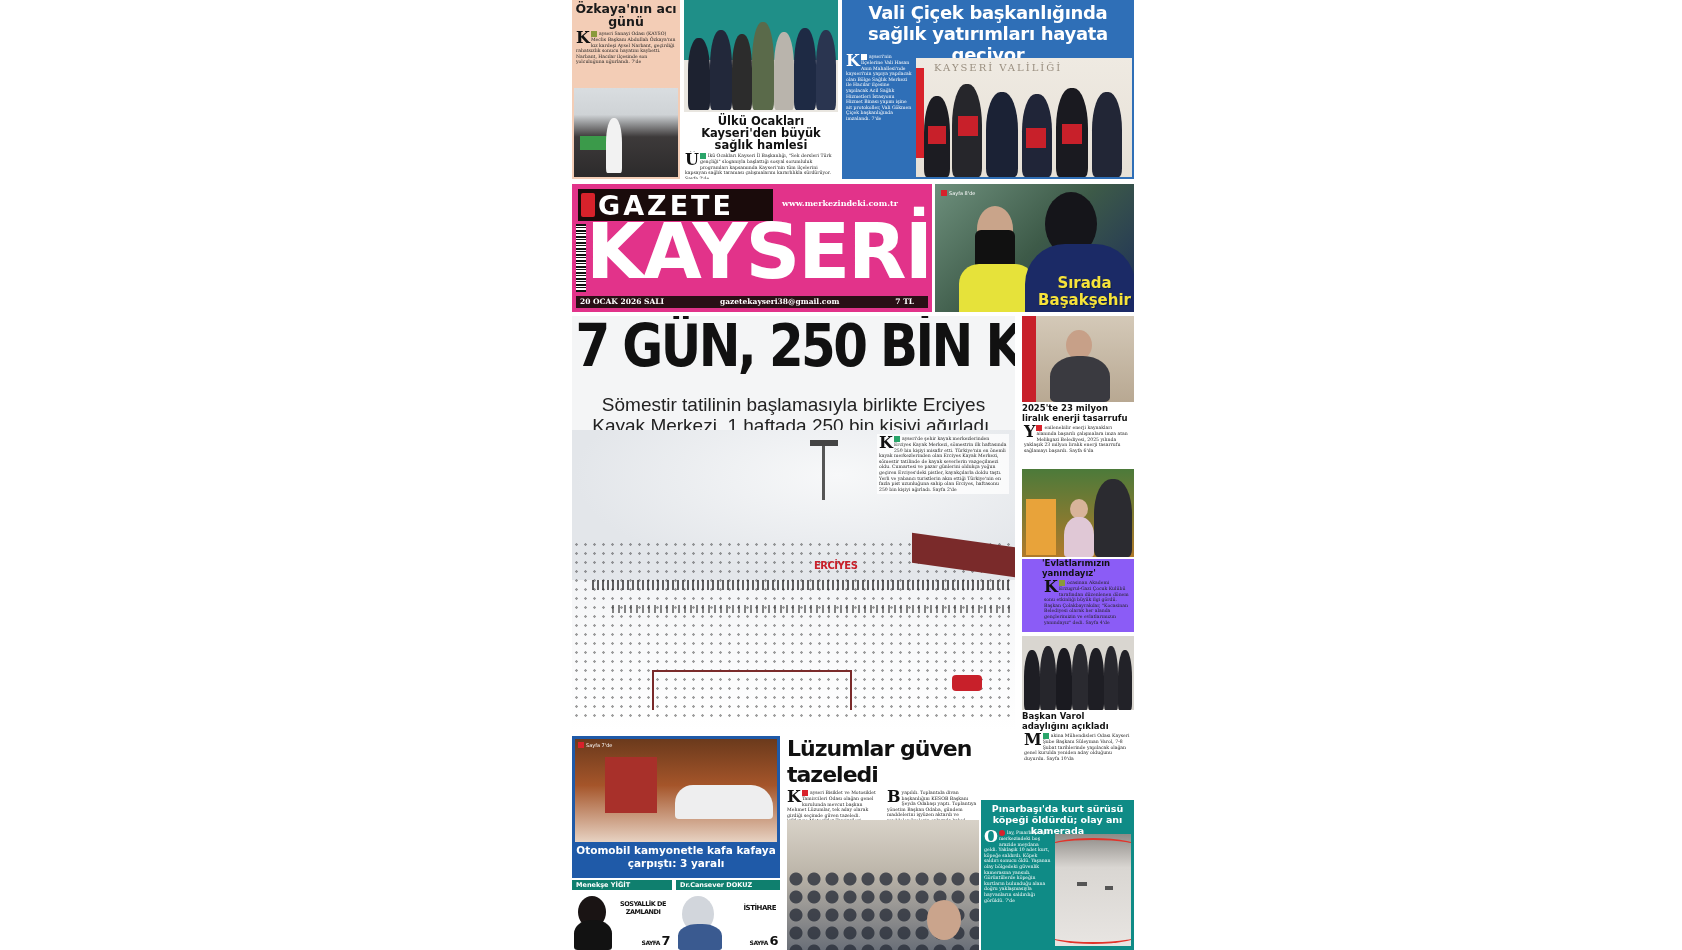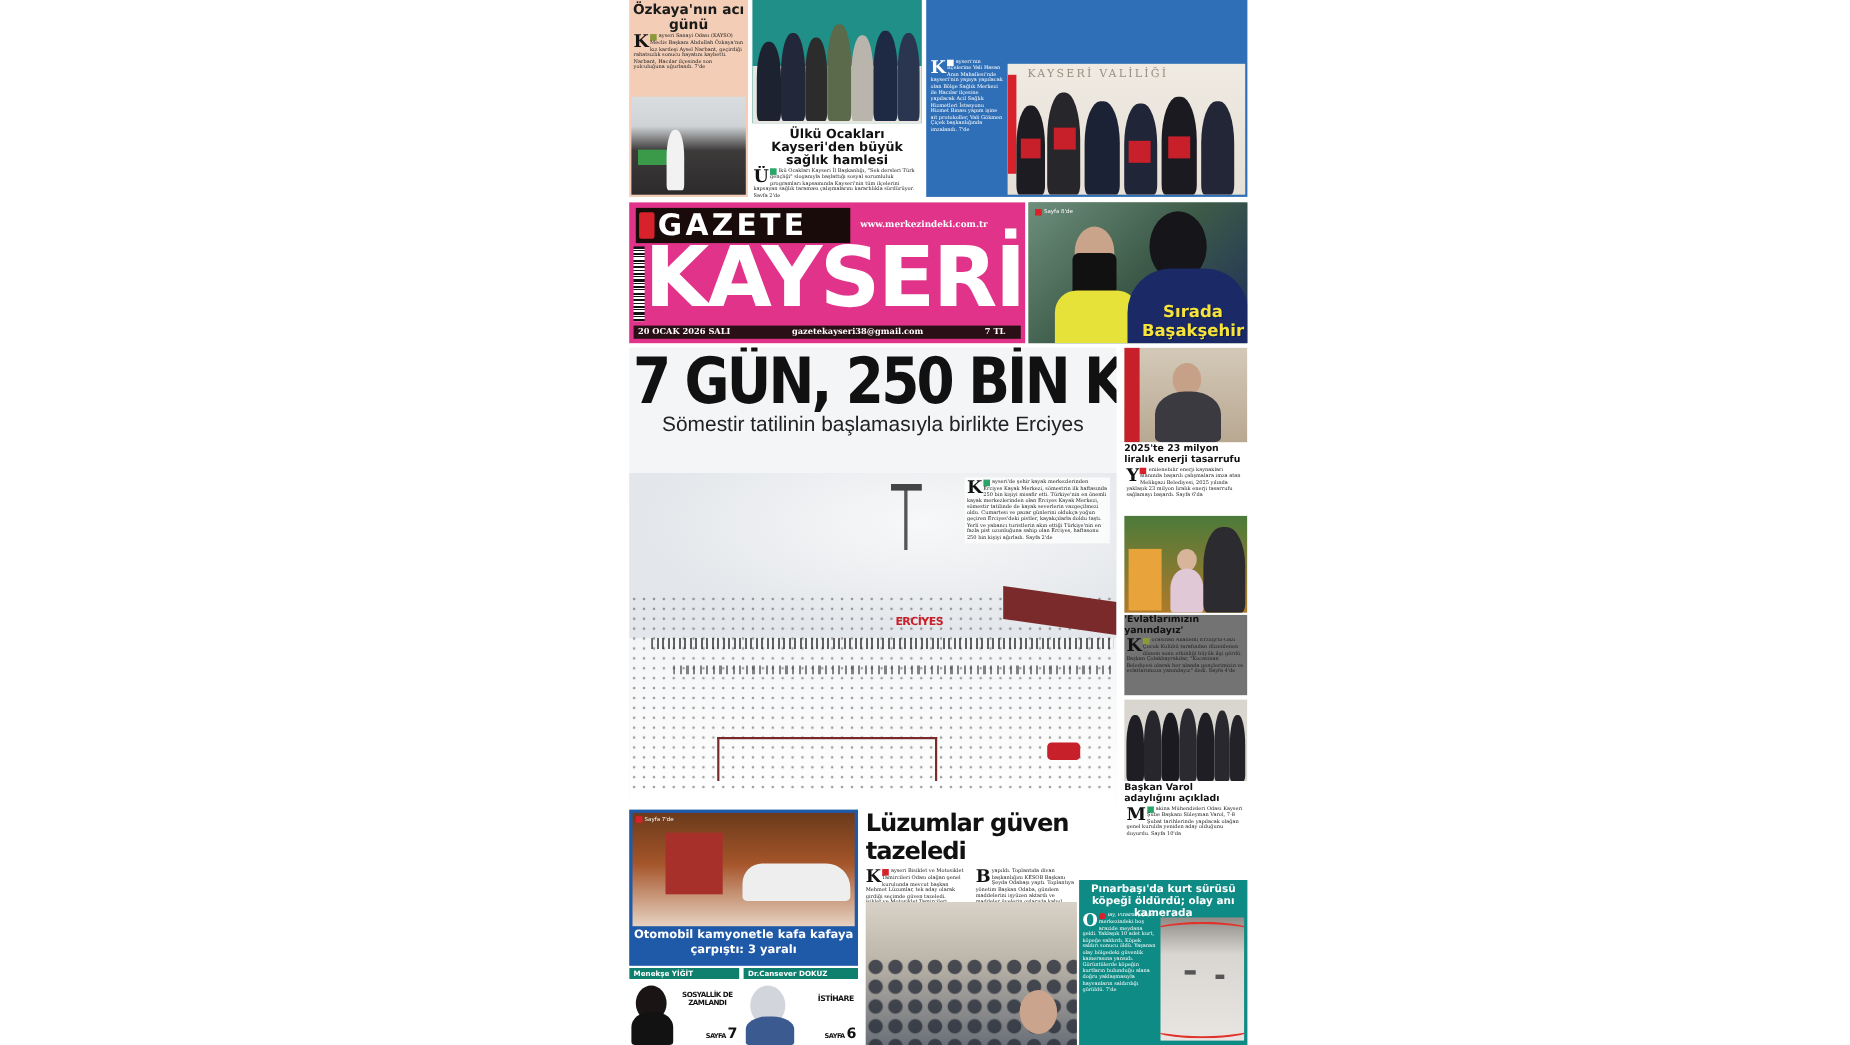--- a/index.html
+++ b/index.html
@@ -34,21 +34,21 @@
   .barcode { position: absolute; left: 4px; top: 40px; width: 10px; height: 68px; background: repeating-linear-gradient(180deg, #111 0 2px, #fff 2px 3px, #111 3px 4px, #fff 4px 6px); }
   .datebar { position: absolute; left: 4px; top: 112px; width: 352px; height: 12px; background: #2a0f16; color: #fff; font-size: 7.5px; font-weight: bold; font-family: "DejaVu Serif", serif; display: flex; justify-content: space-between; padding: 1px 14px 0 4px; }
   .sport { left: 363px; top: 184px; width: 199px; height: 128px; background: #2f5a3a; }
   .sport-title { position: absolute; right: 3px; bottom: 3px; color: #f7e33a; font-size: 15px; font-weight: bold; text-align: center; line-height: 17px; text-shadow: 1px 1px 0 #0b1d4a; }
   .sayfa-tag { position: absolute; left: 6px; top: 6px; font-size: 5px; color: #fff; display: flex; align-items: center; gap: 2px; }
   .sayfa-tag i { display: inline-block; width: 6px; height: 6px; background: #d8222b; }
 
   
   .main { left: 0; top: 316px; width: 443px; height: 415px; background: #f4f5f6; }
   .main h1 { font-family: "DejaVu Sans", sans-serif; font-size: 58px; font-weight: bold; letter-spacing: -3px; transform: scaleX(0.86); transform-origin: left; white-space: nowrap; line-height: 60px; padding-left: 4px; color: #111; }
-  .main .sub { font-family: "Liberation Sans", sans-serif; font-size: 19px; line-height: 21px; text-align: center; color: #222; margin-top: 0; }
+  .main .sub { font-family: "Liberation Sans", sans-serif; font-size: 19px; line-height: 21px; text-align: center; color: #222; margin-top: 18px; }
   .snow { position: absolute; left: 0; top: 114px; width: 443px; height: 301px; background: linear-gradient(180deg, #e9ebee 0%, #f2f3f5 40%, #ffffff 100%); text-align: center; }
   .maintext { position: absolute; left: 305px; top: 118px; width: 132px; background: rgba(255,255,255,0.75); padding: 2px; }
 
   
   .rcol { left: 450px; top: 316px; width: 112px; }
   .rstory h4 { font-size: 8.5px; line-height: 9.5px; font-weight: bold; color: #111; margin: 2px 0; }
 
   
   .crash { left: 0; top: 736px; width: 208px; height: 142px; background: #1f5aa8; }
   .crash .cap { position: absolute; left: 0; top: 108px; width: 100%; text-align: center; color: #fff; font-size: 10.5px; font-weight: bold; line-height: 13px; }
@@ -86,20 +86,21 @@
       <div class="person" style="left:110px; top:28px; width:22px; height:82px; background:#1e2a44;"></div>
       <div class="person" style="left:132px; top:30px; width:20px; height:80px; background:#2a3550;"></div>
     </div>
     <h3 style="margin-top:115px;">Ülkü Ocakları Kayseri'den büyük sağlık hamlesi</h3>
     <div class="body-text" style="padding:2px 3px; height:36px; overflow:hidden;">
       <span class="bullet" style="background:#2aa56a"></span><span class="dropcap">Ü</span><span>lkü Ocakları Kayseri İl Başkanlığı, "Sek dersleri Türk gençliği" sloganıyla başlattığı sosyal sorumluluk programları kapsamında Kayseri'nin tüm ilçelerini kapsayan sağlık taraması çalışmalarını kararlılıkla sürdürüyor. Sayfa 2'de</span>
     </div>
   </div>
 
   <div class="abs vali">
+    <h2>Vali Çiçek başkanlığında sağlık yatırımları hayata geçiyor</h2>
     <div class="body-text" style="position:absolute; left:4px; top:54px; width:66px; height:122px; color:#fff; overflow:hidden;">
       <span class="bullet" style="background:#fff"></span><span class="dropcap" style="color:#fff">K</span><span>ayseri'nin İlçelerine Vali Hasan Anın Mahallesi'nde kayseri'nin yapıya yapılacak olan Bölge Sağlık Merkezi ile Hacılar ilçesine yapılacak Acil Sağlık Hizmetleri İstasyonu Hizmet Binası yapım işine ait protokoller, Vali Gökmen Çiçek başkanlığında imzalandı. 7'de</span>
     </div>
     <div class="photo" style="left:74px; top:58px; width:216px; height:119px; background:linear-gradient(180deg,#efeae2 0%,#e6e0d6 100%);">
       <div class="serif" style="position:absolute; left:18px; top:4px; font-size:10px; color:#9a8f80; letter-spacing:2px;">KAYSERİ VALİLİĞİ</div>
       <div style="position:absolute; left:0; top:10px; width:8px; height:90px; background:#d8222b;"></div>
       <div class="person" style="left:8px; top:38px; width:26px; height:81px; background:#1c1c22;"></div>
       <div class="person" style="left:36px; top:26px; width:30px; height:93px; background:#26262b;"></div>
       <div class="person" style="left:70px; top:34px; width:32px; height:85px; background:#1b2235;"></div>
       <div class="person" style="left:106px; top:36px; width:30px; height:83px; background:#202538;"></div>
@@ -142,20 +143,21 @@
     <div class="sport-title">
       <div>Sırada</div>
       <div>Başakşehir</div>
     </div>
   </div>
 
   <div class="abs main">
     <h1>7 GÜN, 250 BİN KİŞİ</h1>
     <div class="sub">
       <div>Sömestir tatilinin başlamasıyla birlikte Erciyes</div>
+      <div>Kayak Merkezi, 1 haftada 250 bin kişiyi ağırladı.</div>
     </div>
     <div class="snow">
       <div style="position:absolute; left:0; top:0; width:443px; height:150px; background:radial-gradient(ellipse at 60% 30%, #f7f8f9 0%, #e3e6ea 70%);"></div>
       <div style="position:absolute; left:250px; top:10px; width:3px; height:60px; background:#555;"></div>
       <div style="position:absolute; left:238px; top:10px; width:28px; height:6px; background:#444;"></div>
       <div style="position:absolute; left:20px; top:150px; width:420px; height:10px; background:repeating-linear-gradient(90deg,#222 0 2px,transparent 2px 5px); opacity:.7;"></div>
       <div style="position:absolute; left:40px; top:175px; width:400px; height:8px; background:repeating-linear-gradient(90deg,#333 0 2px,transparent 2px 6px); opacity:.6;"></div>
       <div style="position:absolute; left:0; top:110px; width:443px; height:180px; background:radial-gradient(circle,#2a2a2a 1px,transparent 1.5px) 0 0/9px 9px; opacity:.45;"></div>
       <div class="cond" style="position:absolute; left:242px; top:130px; font-size:10px; color:#c8202a;">ERCİYES</div>
       <div style="position:absolute; left:340px; top:110px; width:103px; height:30px; background:#7a2a2a; transform:skewY(8deg);"></div>
@@ -179,21 +181,21 @@
         <span class="bullet" style="background:#d8222b"></span><span class="dropcap">Y</span><span>enilenebilir enerji kaynakları alanında başarılı çalışmalara imza atan Melikgazi Belediyesi, 2025 yılında yaklaşık 23 milyon liralık enerji tasarrufu sağlamayı başardı. Sayfa 6'da</span>
       </div>
     </div>
     <div class="rstory" style="margin-top:4px;">
       <div class="photo" style="position:relative; width:112px; height:88px; background:linear-gradient(180deg,#4c7a3a,#b07a2a);">
         <div style="position:absolute; left:4px; top:30px; width:30px; height:56px; background:#e8a33a;"></div>
         <div class="head" style="left:48px; top:30px; width:18px; height:20px; background:#d8b49a;"></div>
         <div class="person" style="left:42px; top:48px; width:30px; height:40px; background:#e0c8d6;"></div>
         <div class="person" style="left:72px; top:10px; width:38px; height:78px; background:#2b2b30;"></div>
       </div>
-      <div style="background:#737373;">
+      <div style="background:#8b5cf6;padding-left:20px;">
         <h4>'Evlatlarımızın yanındayız'</h4>
         <div class="body-text" style="height:52px; overflow:hidden; padding:0 2px;">
           <span class="bullet" style="background:#8a9a3a"></span><span class="dropcap">K</span><span>ocasinan Akademi Erzugrul-Gazi Çocuk Kulübü tarafından düzenlenen dönem sonu etkinliği büyük ilgi gördü. Başkan Çolakbayrakdar, "Kocasinan Belediyesi olarak her alanda gençlerimizin ve evlatlarımızın yanındayız" dedi. Sayfa 4'de</span>
         </div>
       </div>
     </div>
     <div class="rstory" style="margin-top:4px;">
       <div class="photo" style="position:relative; width:112px; height:74px; background:#d9d6d0;">
         <div class="person" style="left:2px; top:14px; width:16px; height:60px; background:#1e1e24;"></div>
         <div class="person" style="left:18px; top:10px; width:16px; height:64px; background:#26262c;"></div>

